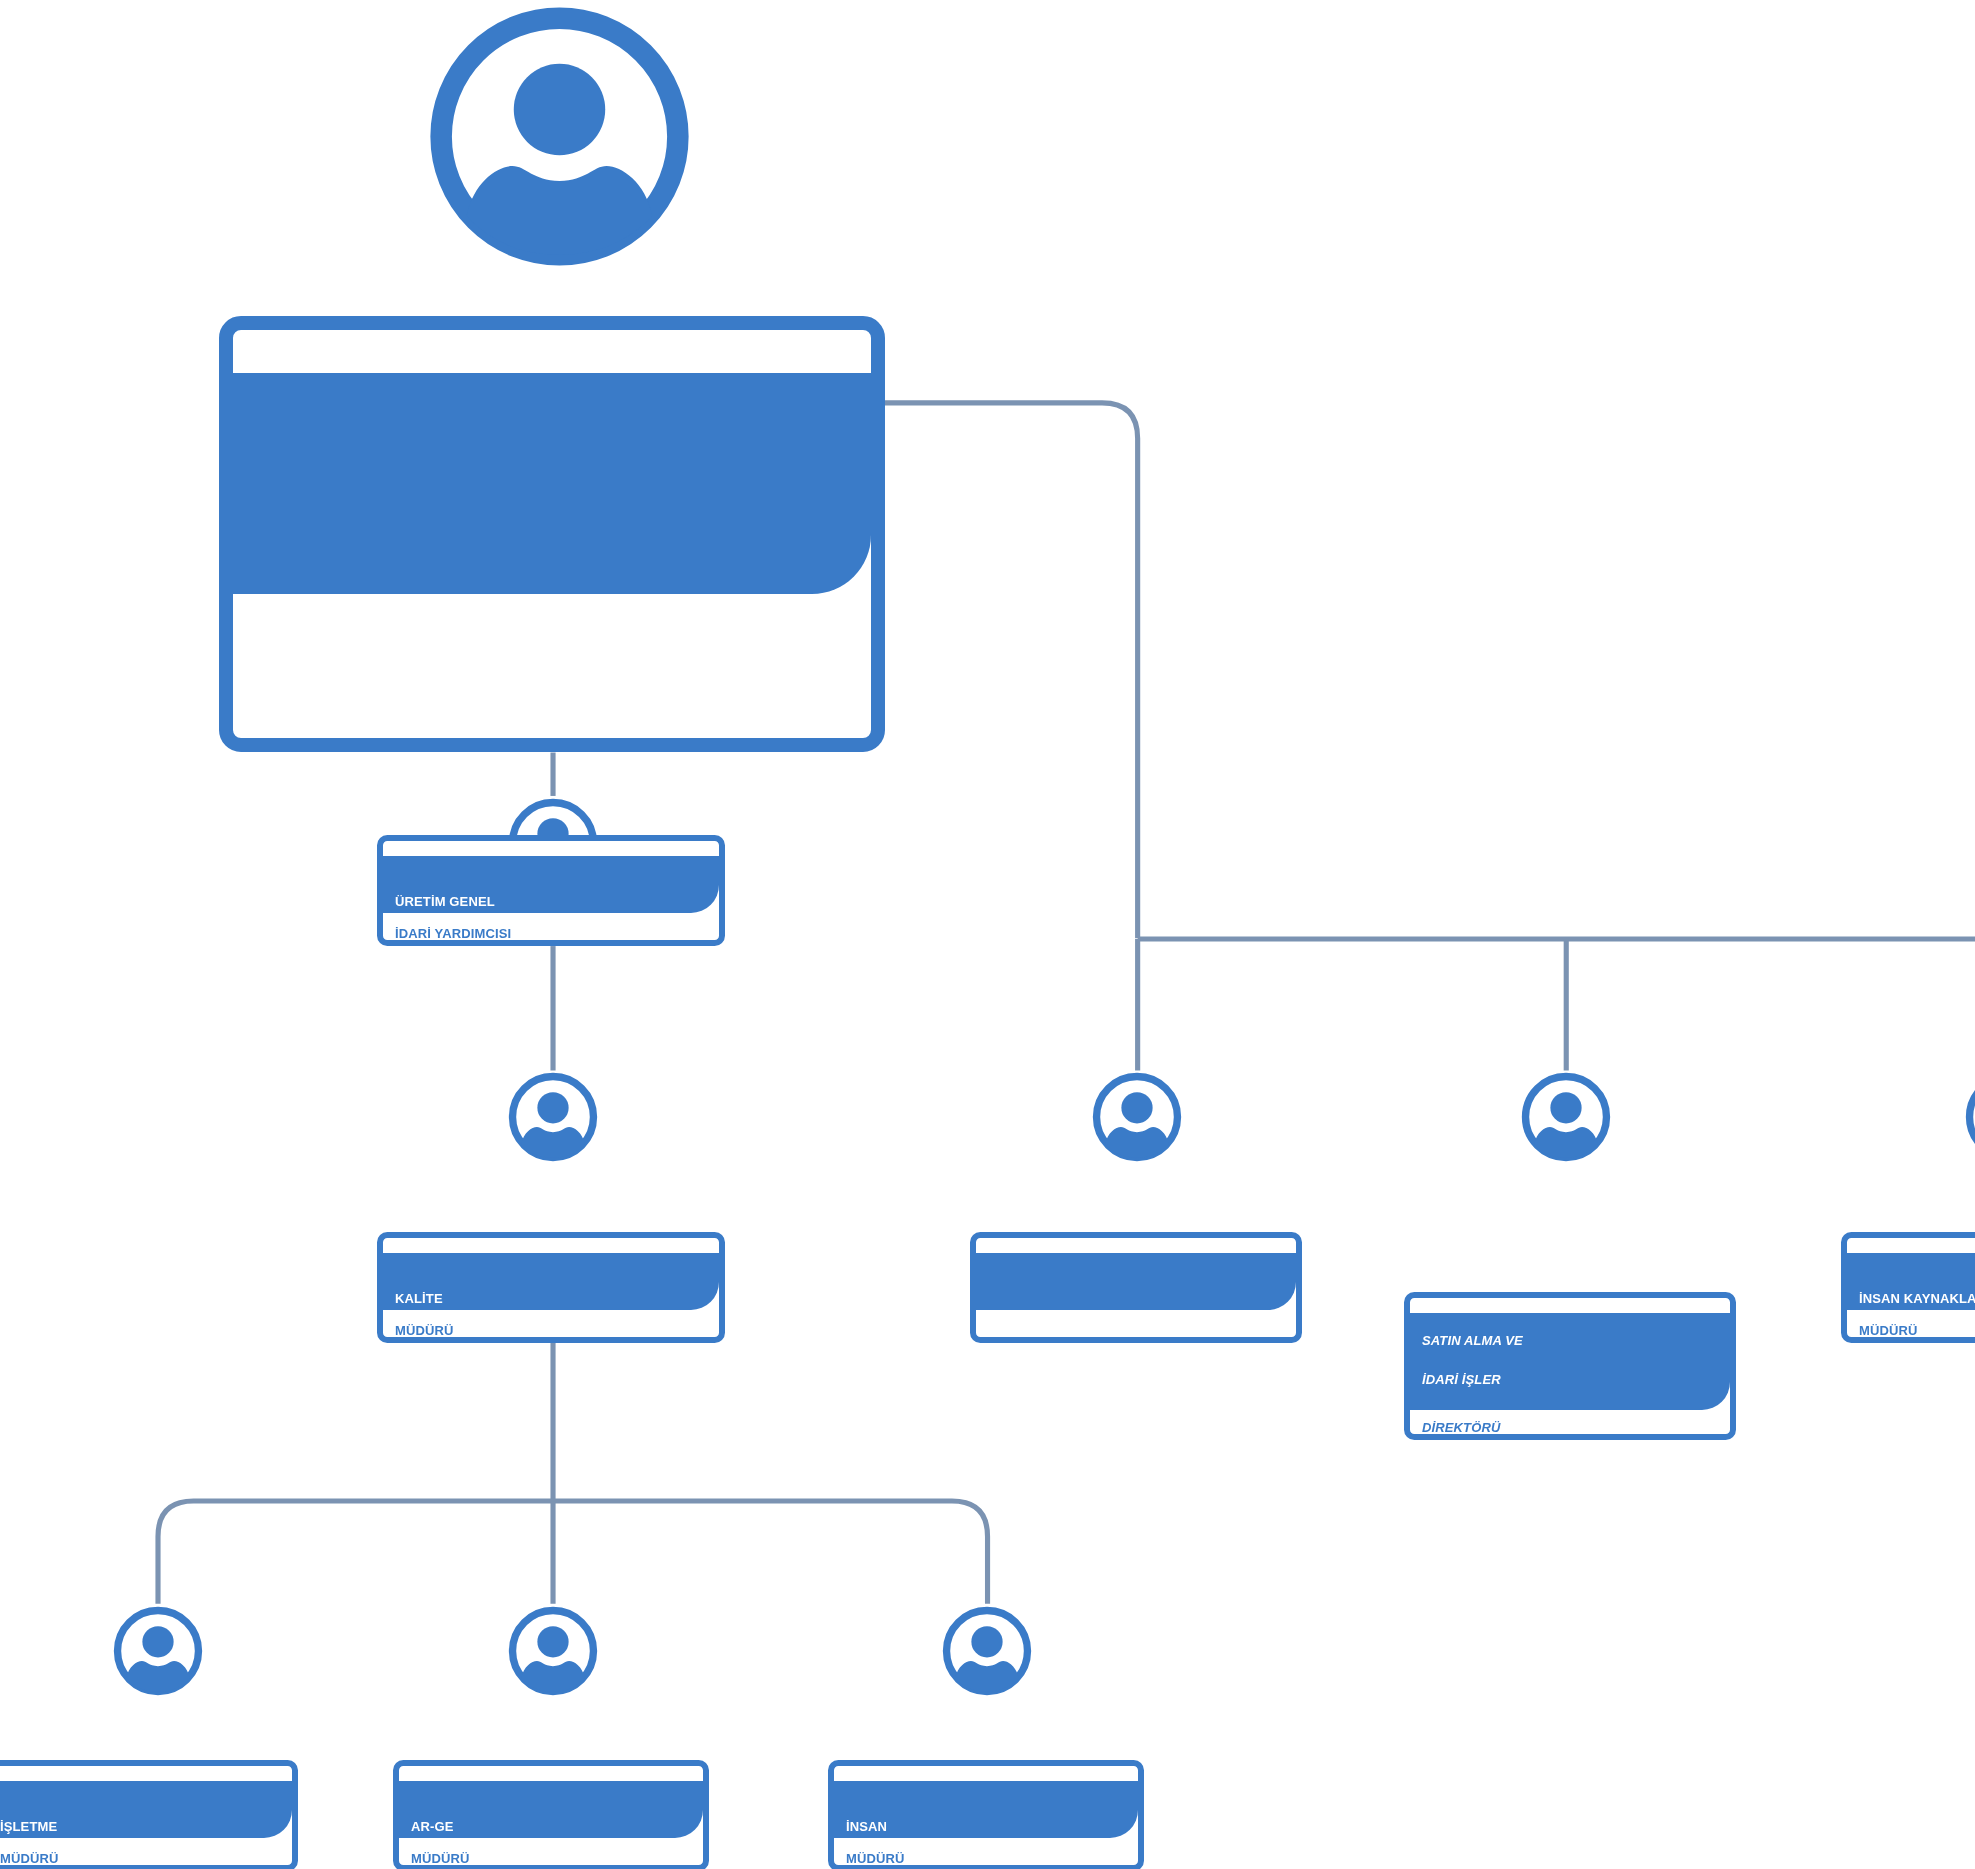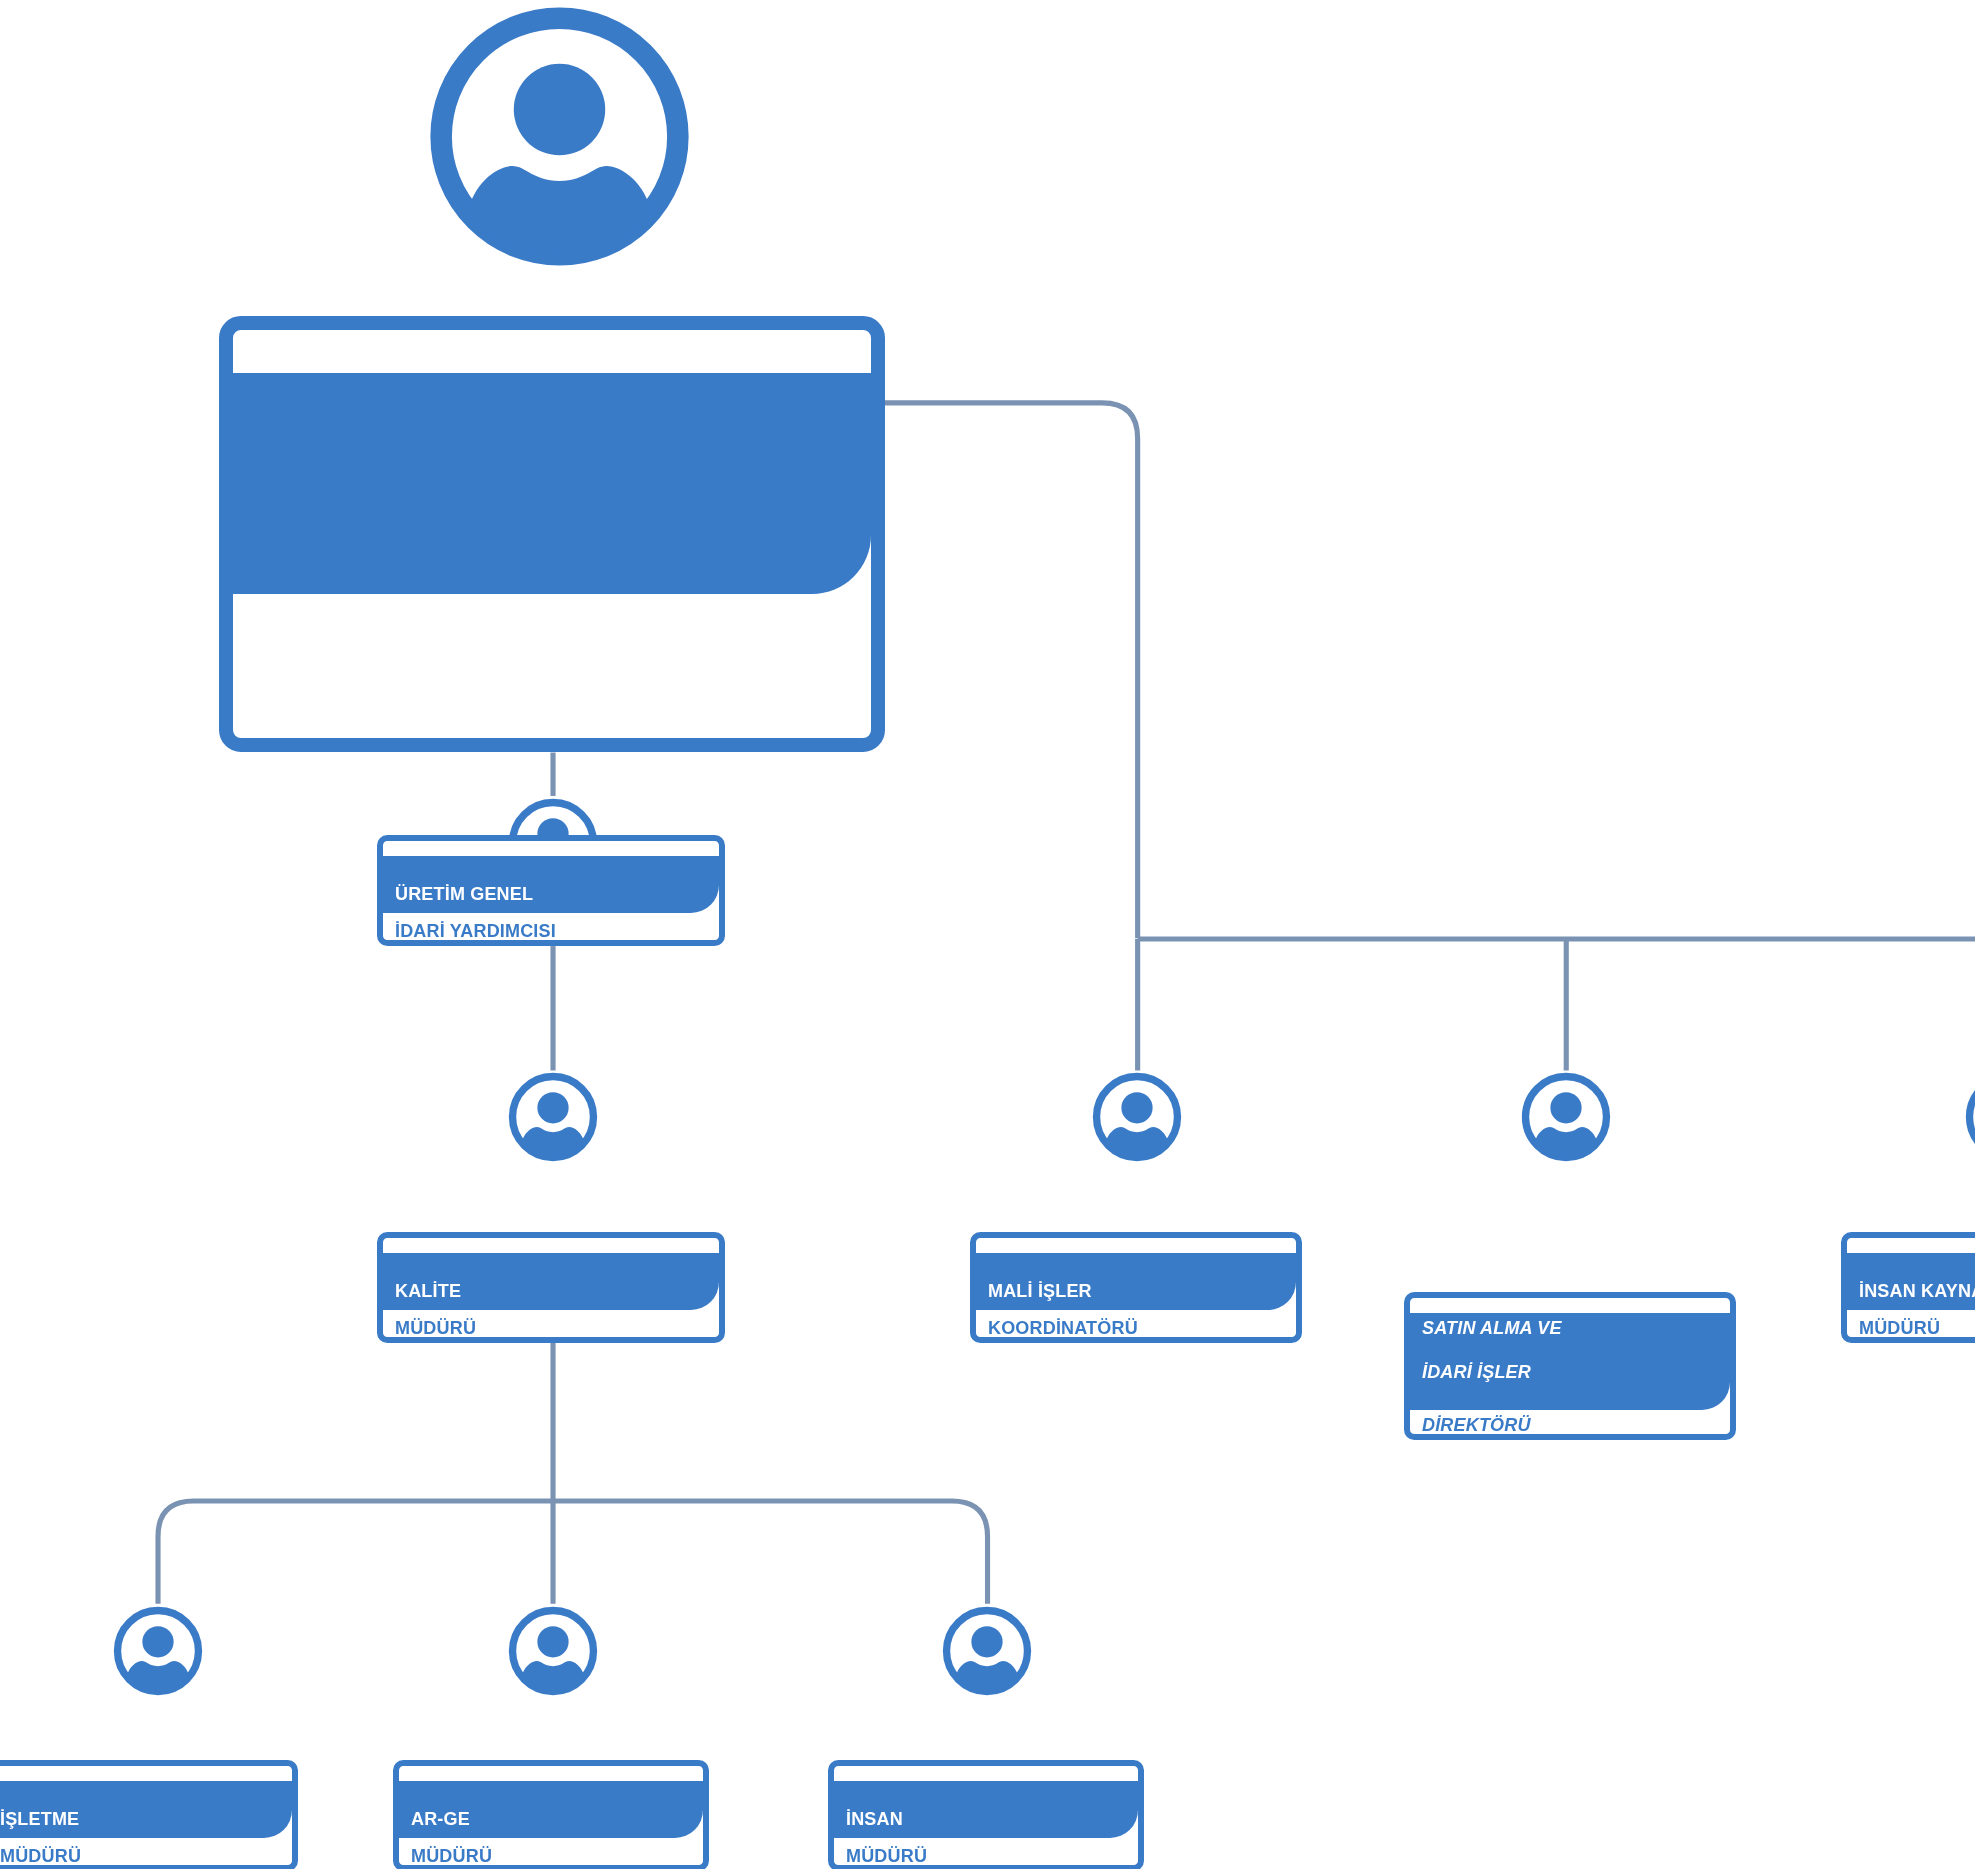--- a/index.html
+++ b/index.html
@@ -76,21 +76,21 @@
   }
   .card.root .banner{ border-bottom-right-radius:59px; }
   .card.root .ln{ font-size:59px; }
 
   
   .card.std{
     border-width:6.7px;
     border-radius:10.3px;
   }
   .card.std .banner{ border-bottom-right-radius:28px; }
-  .card.std .ln{ font-size:18px; }
+  .card.std .ln{ font-size:13px; }
 </style>
 </head>
 <body>
 
 <div id="stage">
 
   <svg class="links" viewBox="0 0 7744 4734" preserveAspectRatio="none">
     <g fill="none" stroke="#7b93b2" stroke-width="13" stroke-linecap="butt">
 
       <path d="M 1400 1905 L 1400 2015"></path>
@@ -180,24 +180,20 @@
     <svg class="avatar" style="left:1091px;top:1070px;" width="92" height="94" viewBox="0 0 100 100">
       <circle cx="50" cy="50" r="44" fill="none" stroke="#3a7bc8" stroke-width="8"></circle>
       <circle cx="50" cy="40" r="17" fill="#3a7bc8"></circle>
       <path d="M 15.5 79.5 C 18 67 27 61 32.5 61 C 37.5 61 40 66.5 50 66.5
                C 60 66.5 62.5 61 67.5 61 C 73 61 82 67 84.5 79.5
                C 76 89 64 94 50 94 C 36 94 24 89 15.5 79.5 Z" fill="#3a7bc8"></path>
     </svg>
 
     <div class="card std" style="left:970px;top:1232px;width:332px;height:111px;">
       <div class="banner" style="top:15px;height:57px;"></div>
-      <div class="lines" style="padding:22px 0 0 12px;">
-        <span class="ln white">MALİ İŞLER</span>
-        <span class="ln blue" style="margin-top:19px;">KOORDİNATÖRÜ</span>
-      </div>
     </div>
   </div>
 
   <div class="node" style="left:0;top:0;width:3059px;height:0;">
 
     <svg class="avatar" style="left:1520px;top:1070px;" width="92" height="94" viewBox="0 0 100 100">
       <circle cx="50" cy="50" r="44" fill="none" stroke="#3a7bc8" stroke-width="8"></circle>
       <circle cx="50" cy="40" r="17" fill="#3a7bc8"></circle>
       <path d="M 15.5 79.5 C 18 67 27 61 32.5 61 C 37.5 61 40 66.5 50 66.5
                C 60 66.5 62.5 61 67.5 61 C 73 61 82 67 84.5 79.5

